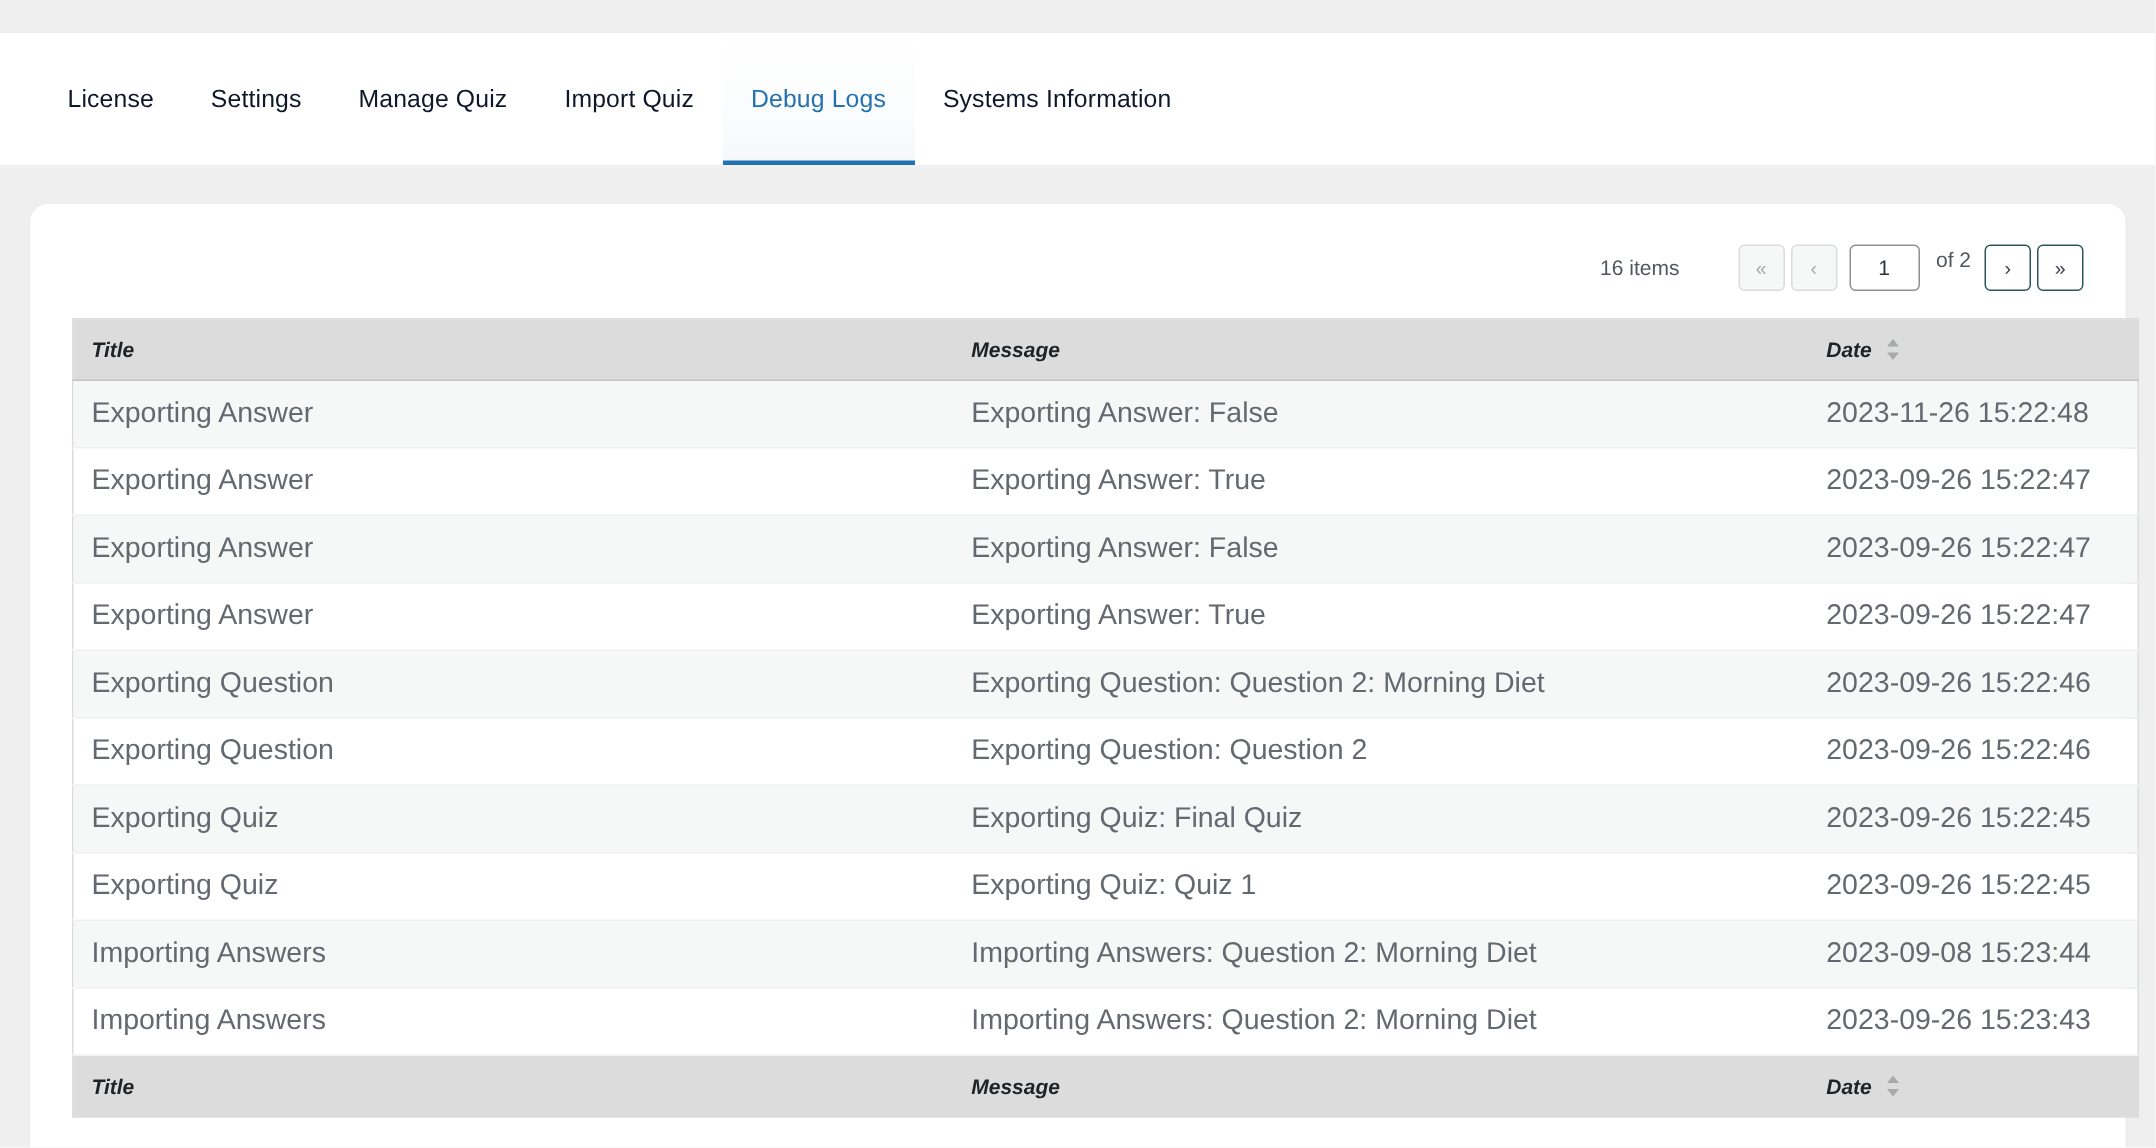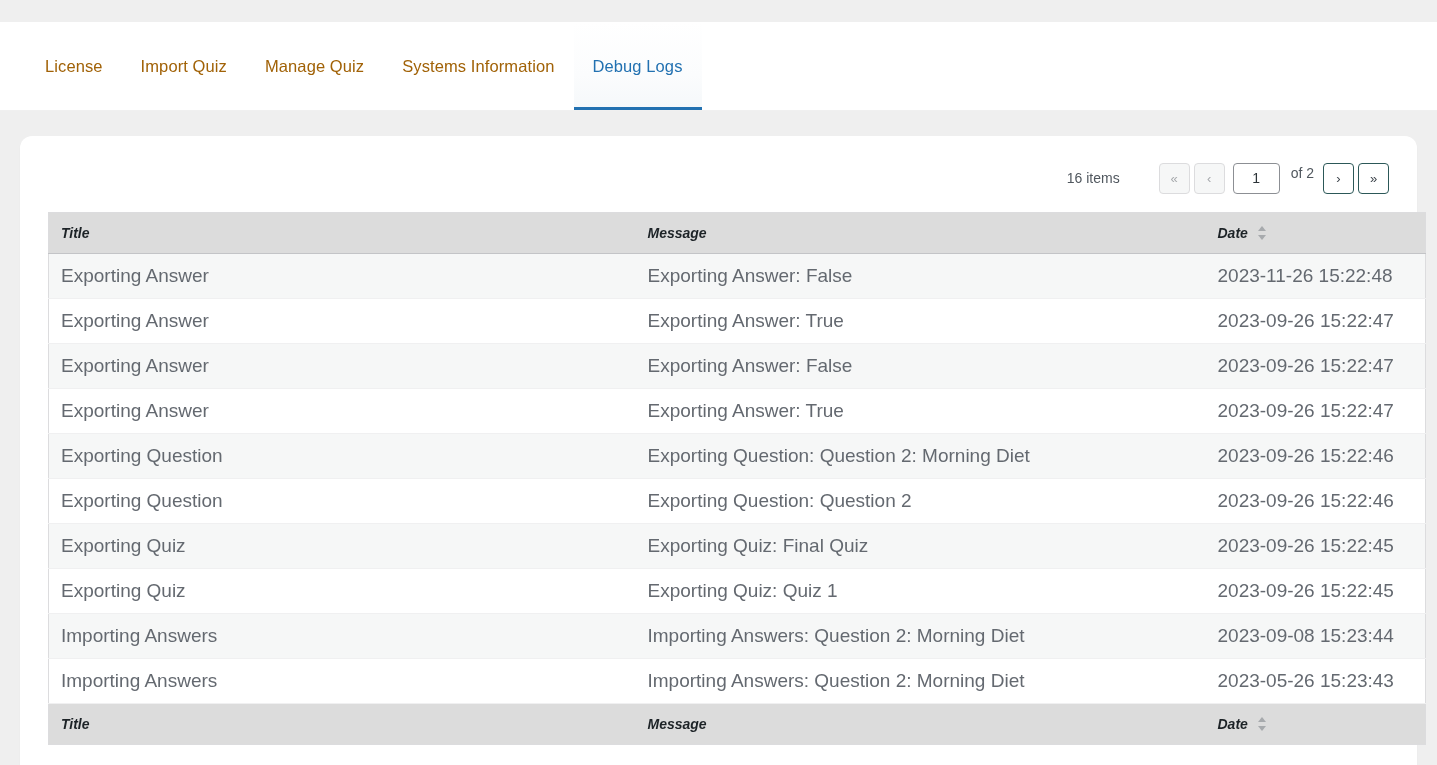--- a/index.html
+++ b/index.html
@@ -31,21 +31,21 @@
     display: flex;
     align-items: stretch;
     padding-left: 26px;
     border-bottom: 1px solid #f0f0f0;
   }
   .nav-tab {
     display: flex;
     align-items: center;
     padding: 0 19px;
     font-size: 16.5px;
-    color: #a16207;
+    color: #0f172a;
     letter-spacing: 0.1px;
     cursor: pointer;
     position: relative;
     background: transparent;
     border: none;
     font-family: "Liberation Sans", sans-serif;
     white-space: nowrap;
   }
   .nav-tab.active {
     color: #2271b1;
@@ -196,24 +196,25 @@
   table.logs tbody tr:nth-child(even) { background: #ffffff; }
 </style>
 </head>
 <body>
 
 <div class="top-strip"></div>
 
 <nav class="navbar">
 
 <button class="nav-tab">License</button>
+    <button class="nav-tab">Settings</button>
+    <button class="nav-tab">Manage Quiz</button>
     <button class="nav-tab">Import Quiz</button>
-    <button class="nav-tab">Manage Quiz</button>
+    <button class="nav-tab active">Debug Logs</button>
     <button class="nav-tab">Systems Information</button>
-    <button class="nav-tab active">Debug Logs</button>
   </nav>
 
 <div class="page-wrap">
   <div class="card">
 
     <div class="tablenav top">
       <span class="displaying-num">16 items</span>
       <div class="pagination-links">
         <button class="pg-btn">«</button>
         <button class="pg-btn">‹</button>
@@ -284,21 +285,21 @@
             <td>2023-09-26 15:22:45</td>
           </tr>
           <tr>
             <td>Importing Answers</td>
             <td>Importing Answers: Question 2: Morning Diet</td>
             <td>2023-09-08 15:23:44</td>
           </tr>
           <tr>
             <td>Importing Answers</td>
             <td>Importing Answers: Question 2: Morning Diet</td>
-            <td>2023-05-26 15:23:43</td>
+            <td>2023-09-26 15:23:43</td>
           </tr>
         </tbody>
       <tfoot>
         <tr>
           <th class="col-title">
             <span>Title</span>
           </th>
           <th class="col-message">
             <span>Message</span>
           </th>

